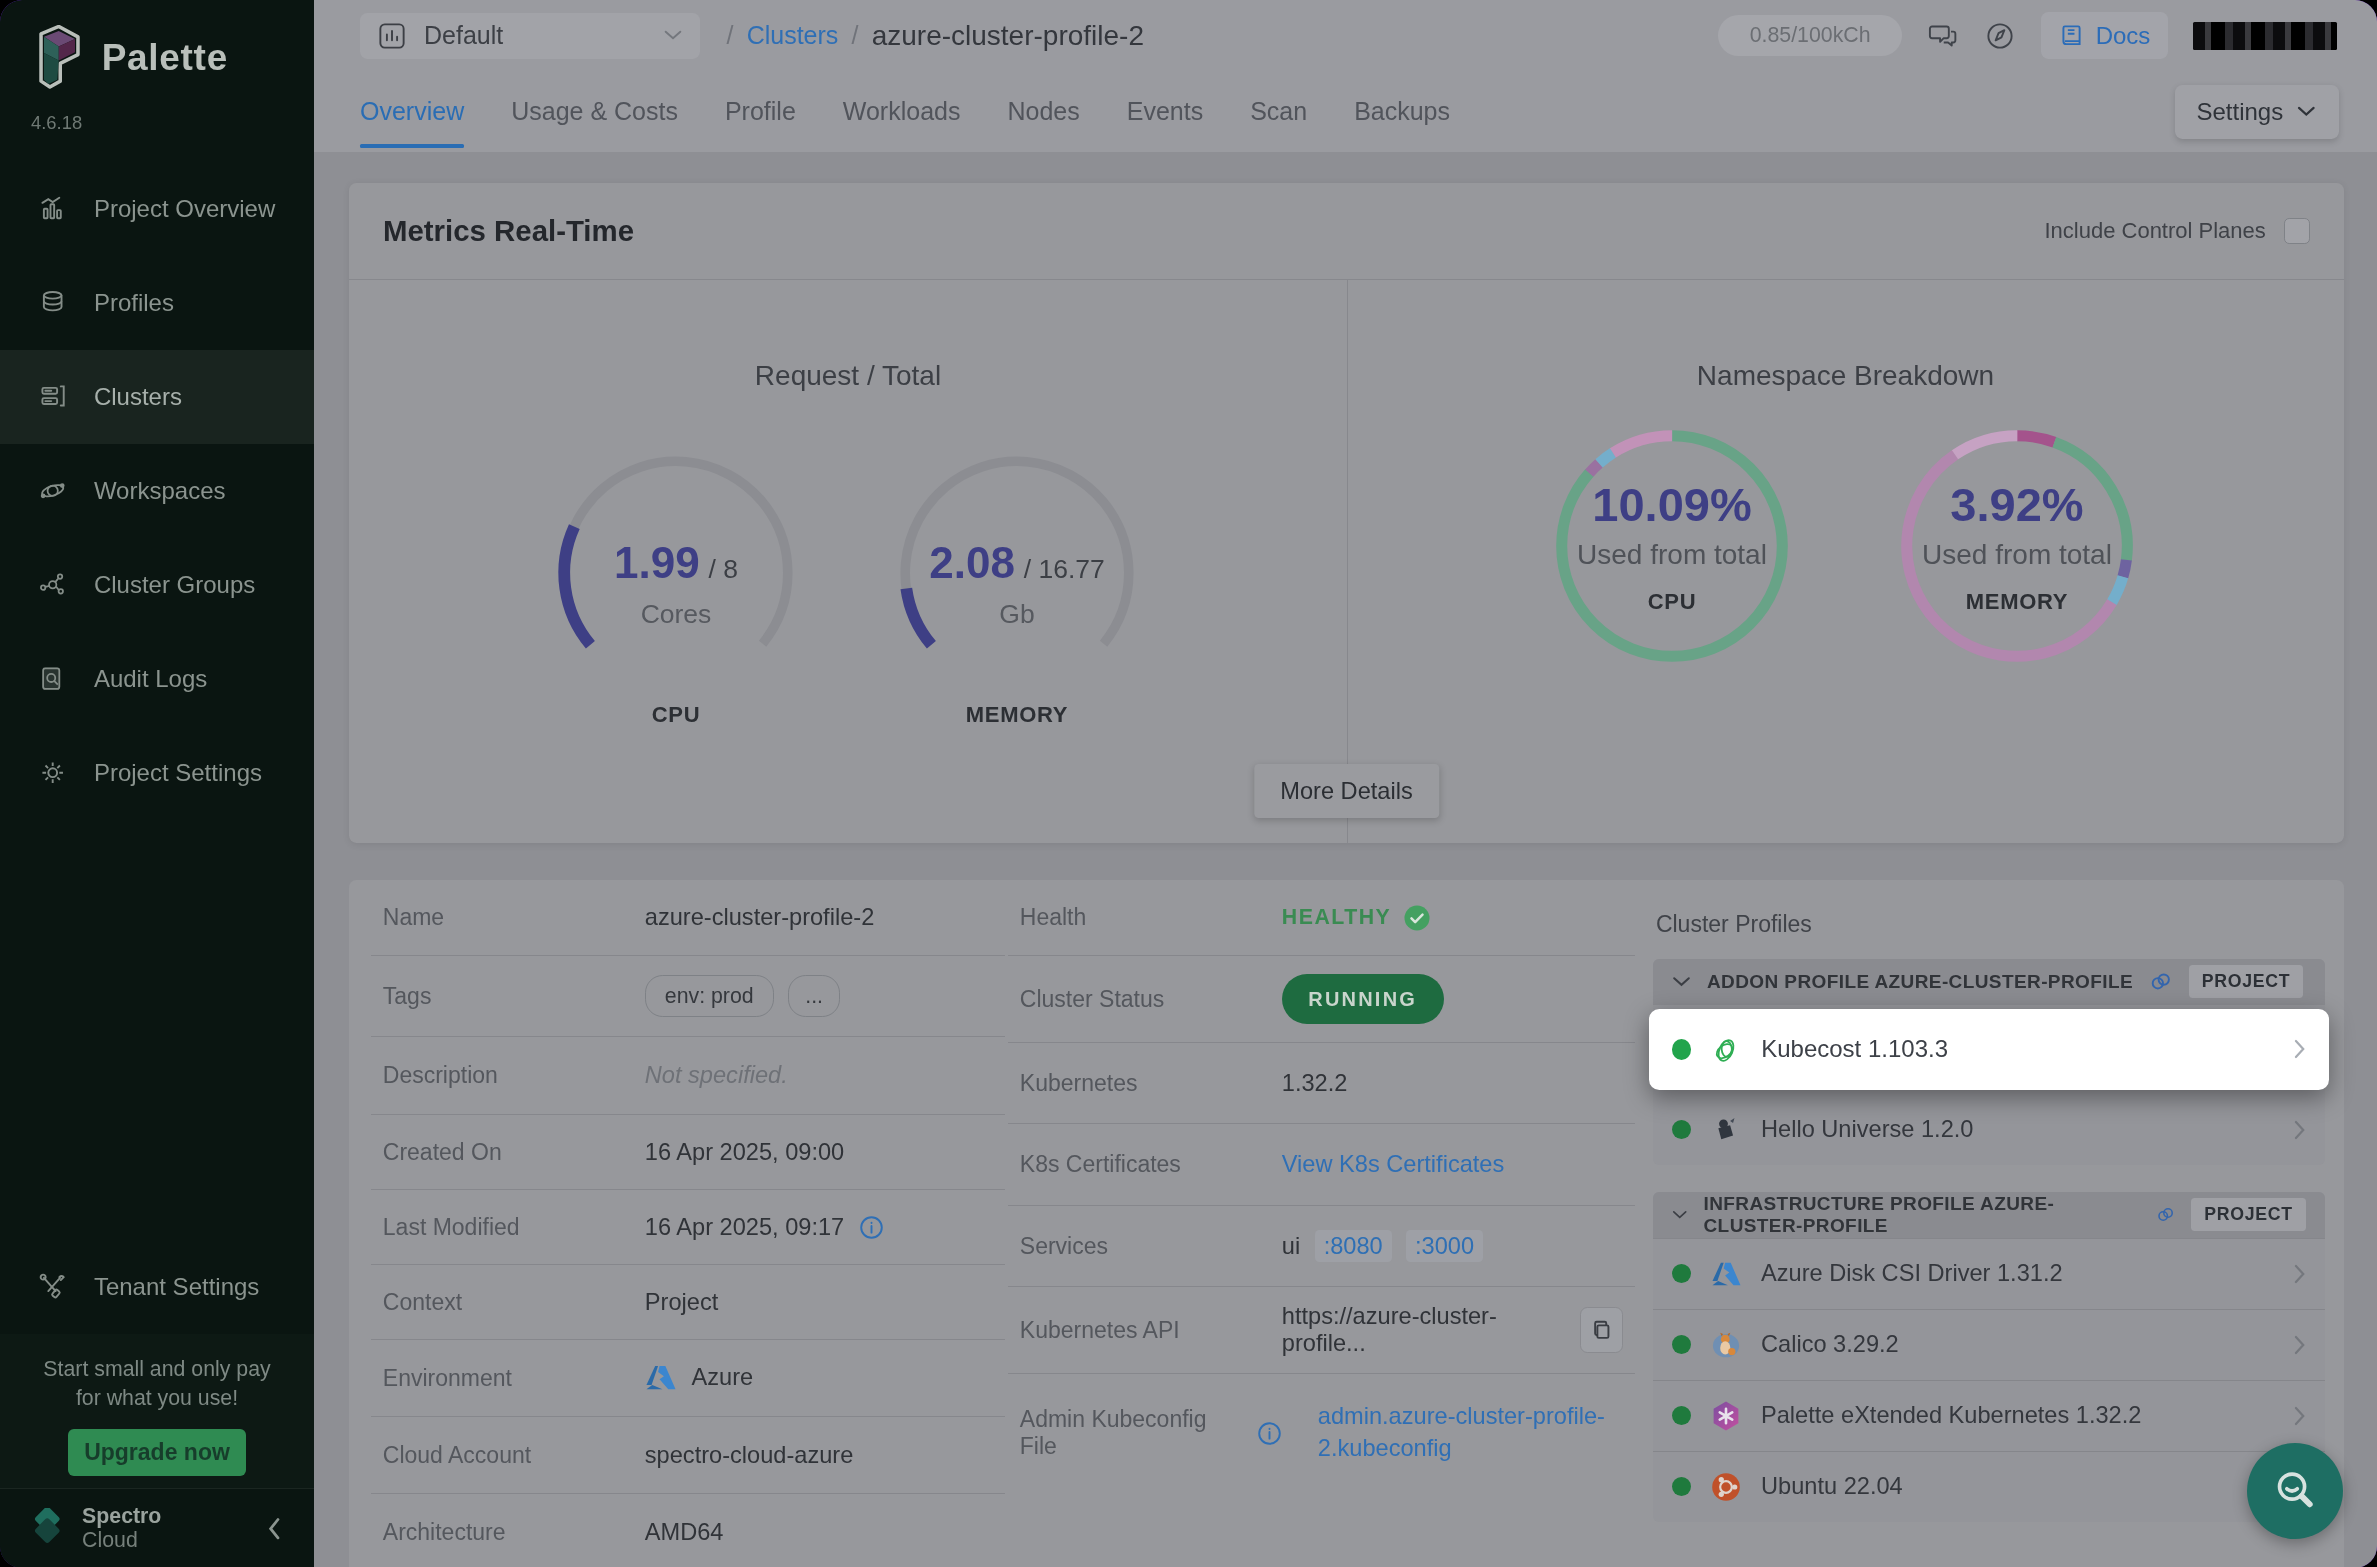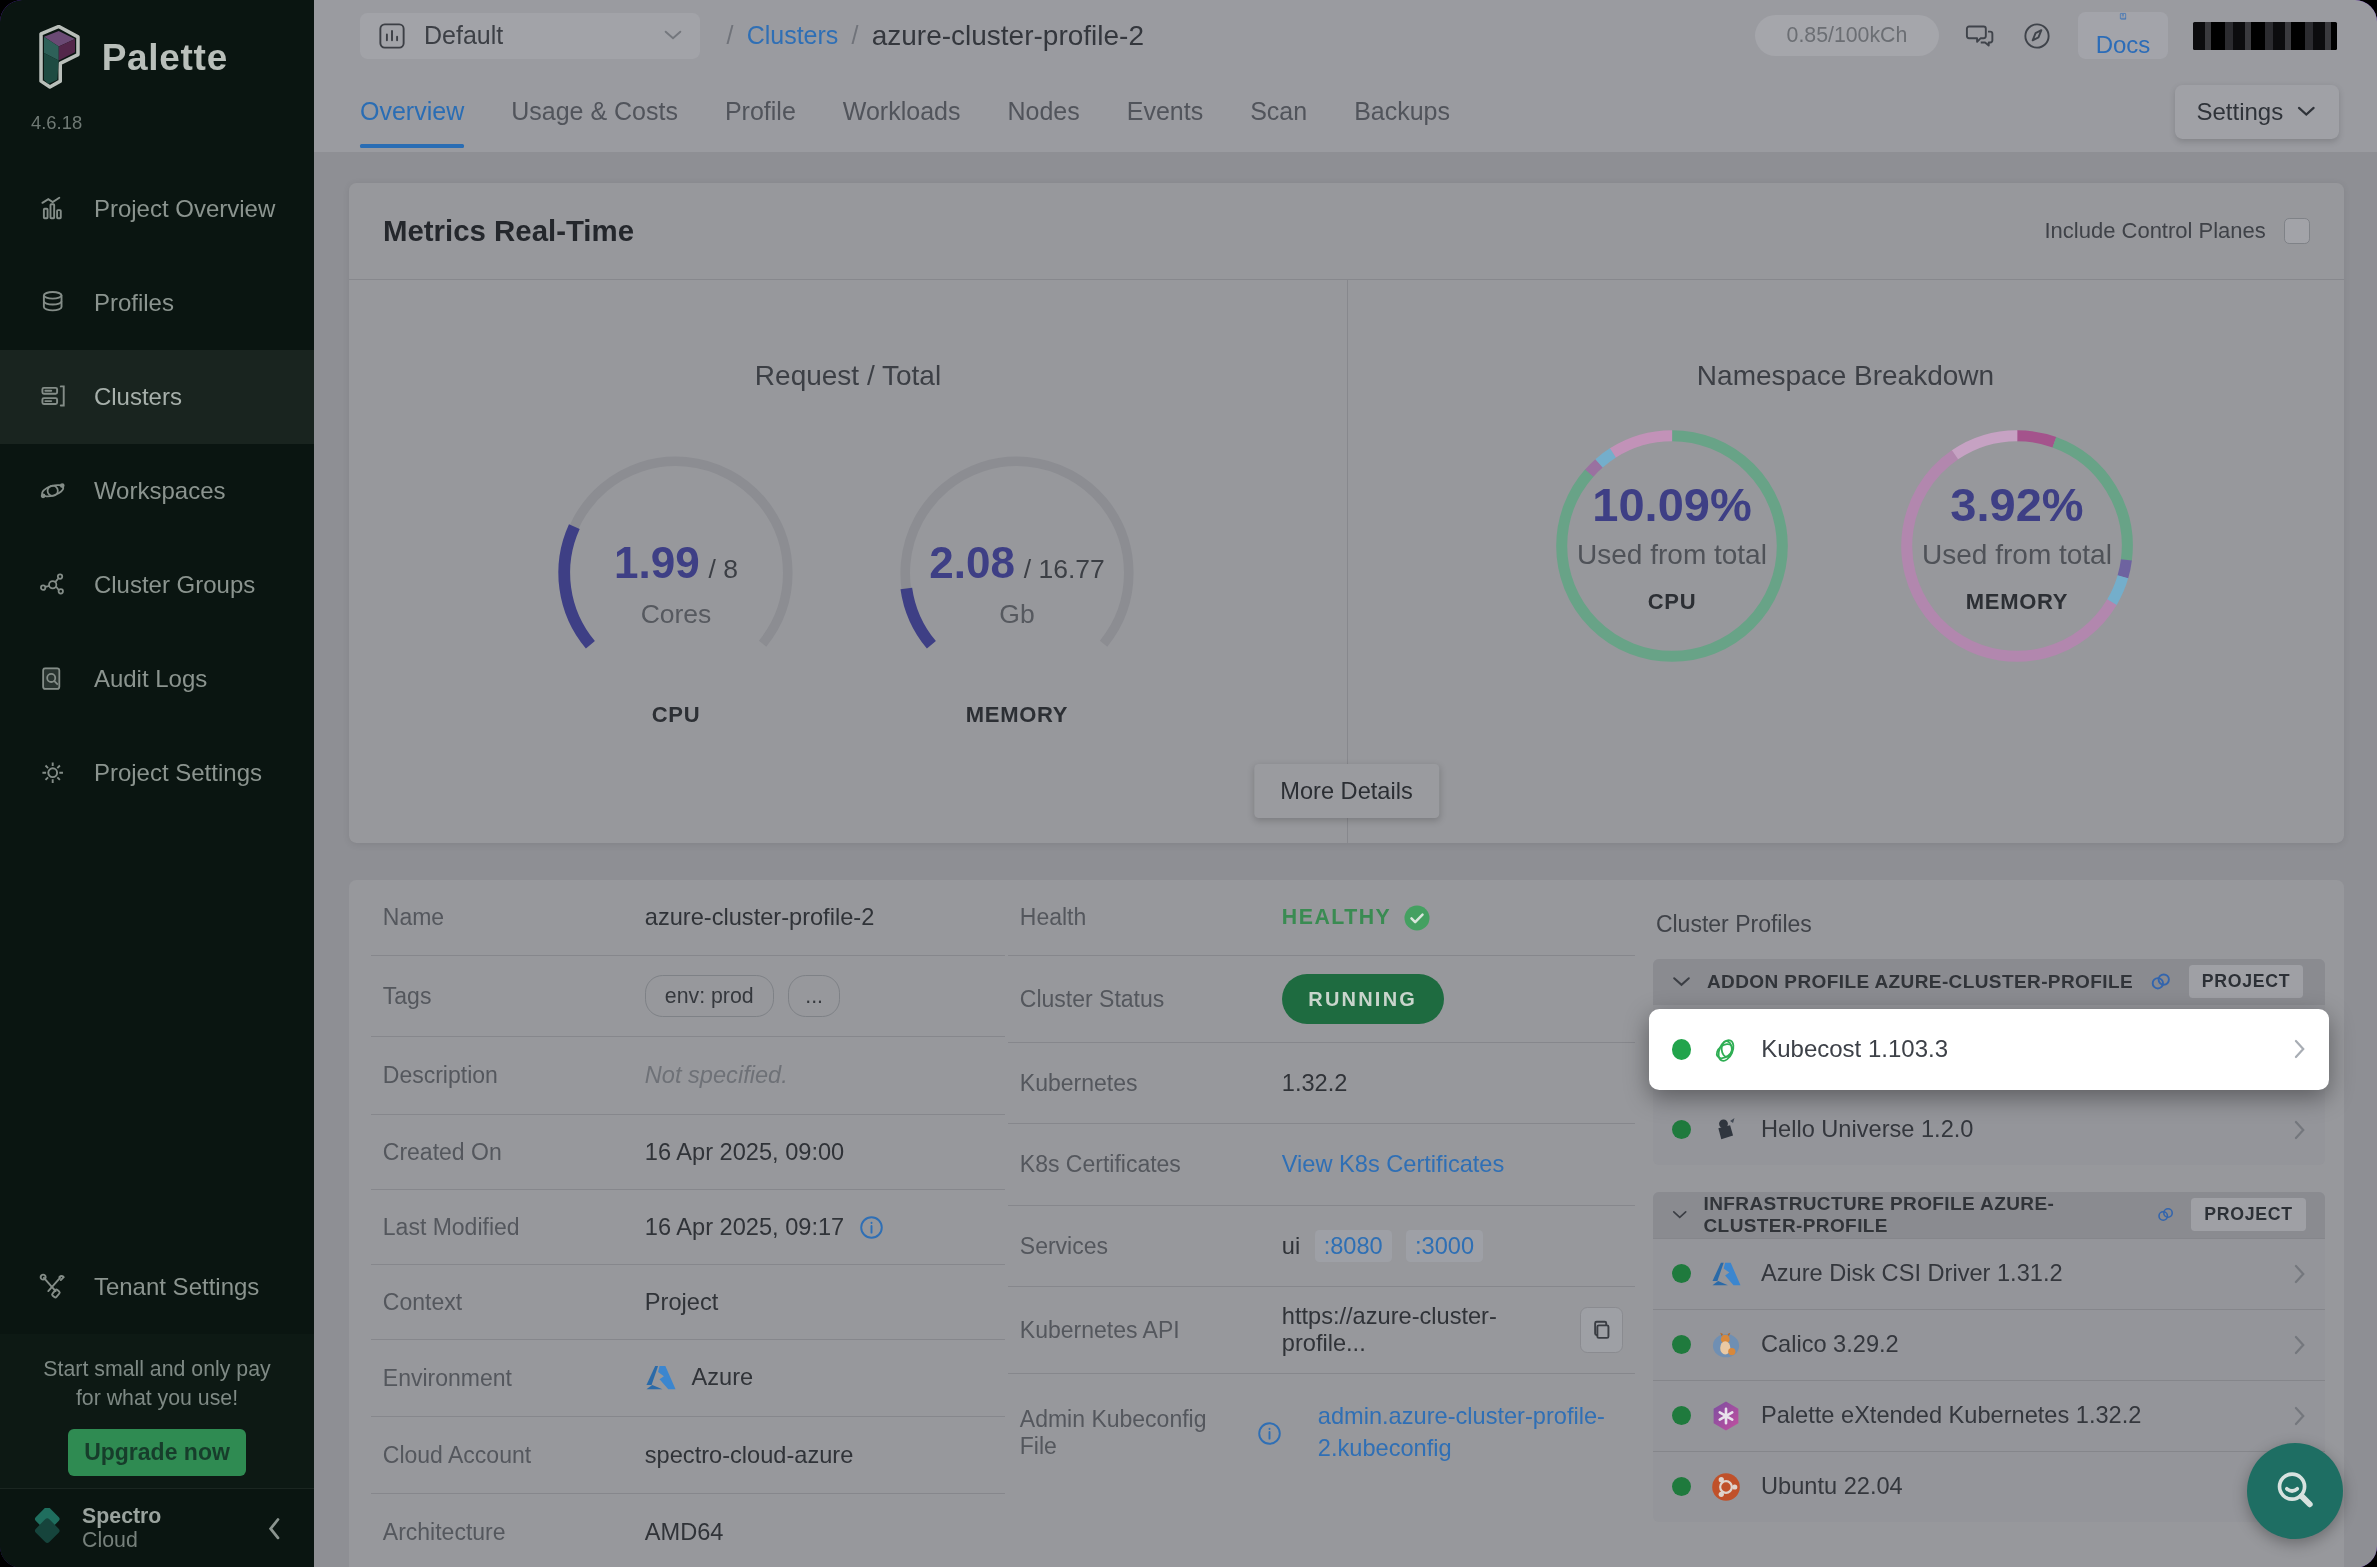--- a/index.html
+++ b/index.html
@@ -62,21 +62,21 @@
   .bc-link { color:#2f6fb5; cursor:pointer; }
   .bc-current { color:#34373d; font-weight:500; font-size:28px; }
   .topbar-right { margin-left:auto; display:flex; align-items:center; gap:25px; padding-right:40px; }
   .usage-pill {
     width:184px; height:41px; border-radius:20.6px; background:#a5a6ab; display:flex;
     align-items:center; justify-content:center; font-size:21.3px; color:#6b6e73;
   }
   .tb-icon { width:32px; height:32px; color:#3f434a; cursor:pointer; }
   .docs-chip {
     height:47px; padding:0 17.7px; background:#a3a4aa; border-radius:7.4px; display:flex;
-    align-items:center; gap:10.3px; color:#2b6cb8; font-size:24px; font-weight:500; cursor:pointer;flex-direction:column;
+    align-items:center; gap:10.3px; color:#2b6cb8; font-size:24px; font-weight:500; cursor:pointer;
   }
   .redacted {
     width:144px; height:28px;
     background:repeating-linear-gradient(90deg,#0c0c0e 0 11.8px,#3a3a3e 11.8px 17.7px,#000 17.7px 32px,#2b2b2f 32px 40px);
     border-radius:1.5px;
   }
   .tabs-row { position:absolute; left:46px; right:38px; top:71px; height:81px; display:flex; align-items:center; gap:47px; }
   .tab { font-size:25px; color:#51545b; cursor:pointer; position:relative; height:100%; display:flex; align-items:center; }
   .tab.active { color:#2a6db4; font-weight:500; }
   .tab.active::after { content:""; position:absolute; left:0; right:0; bottom:4.4px; height:3.7px; background:#2a6db4; border-radius:1.5px; }

